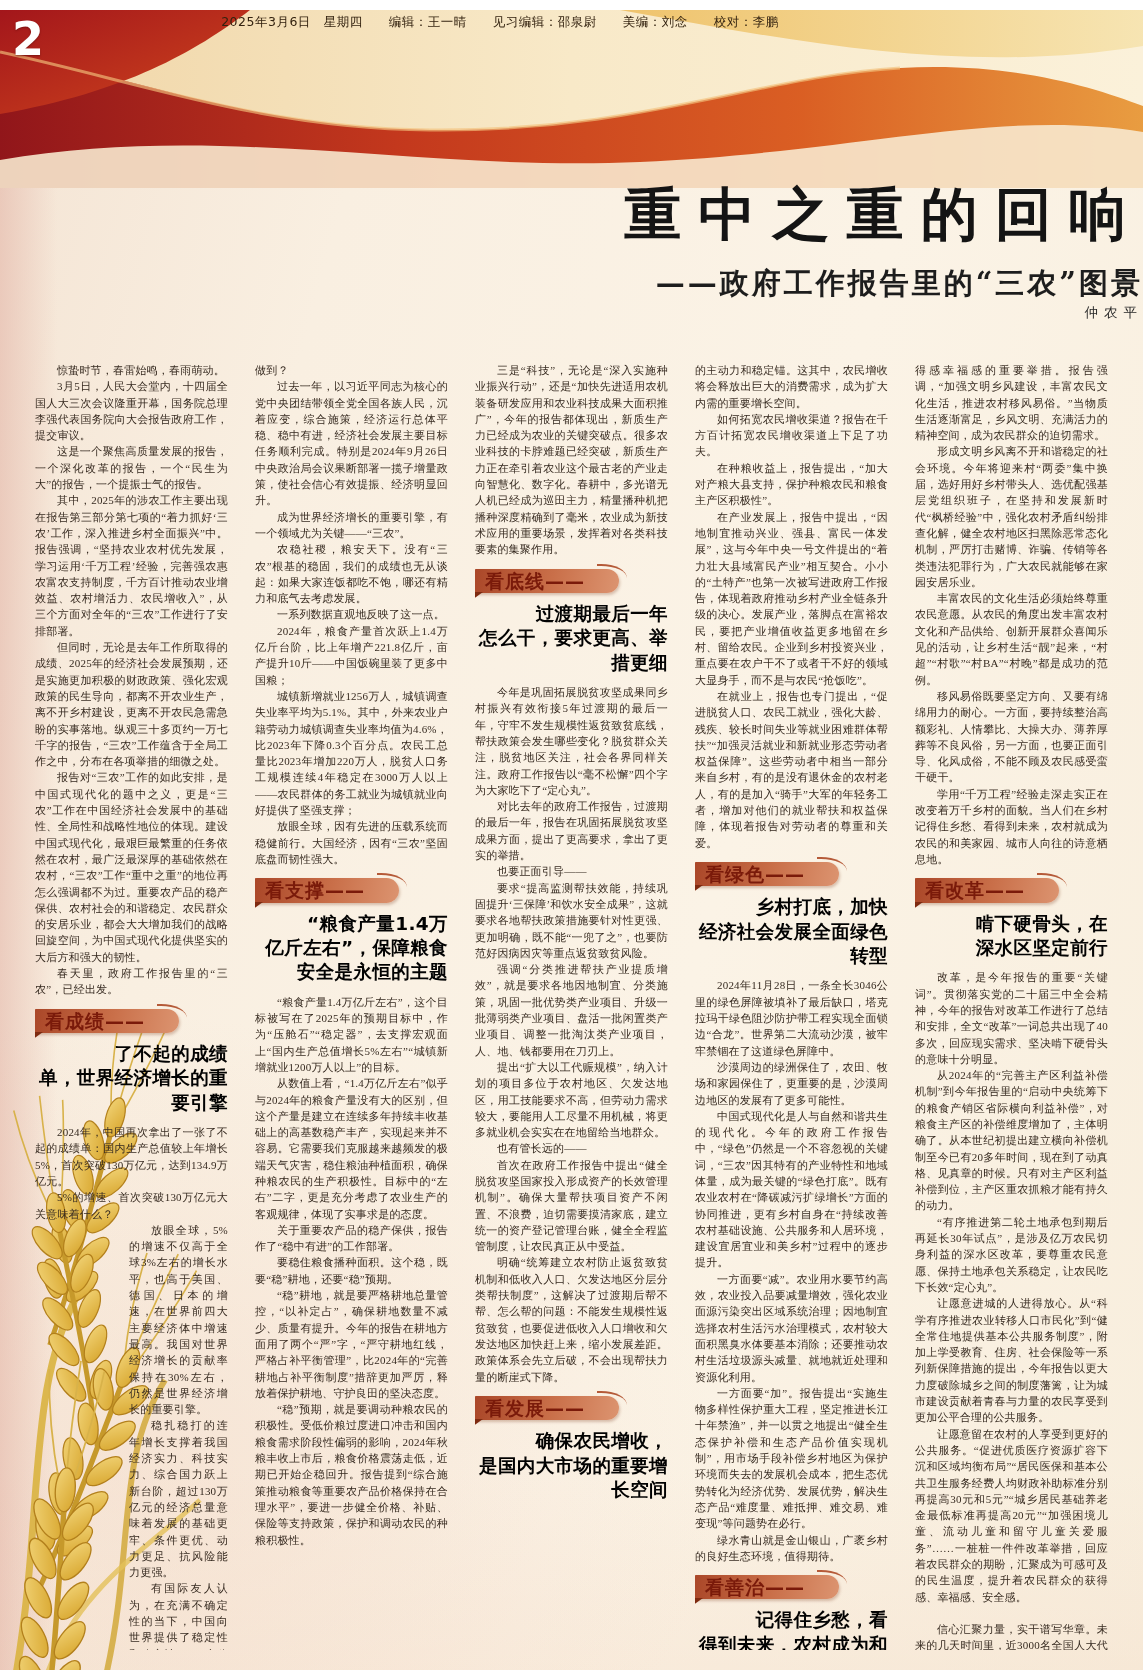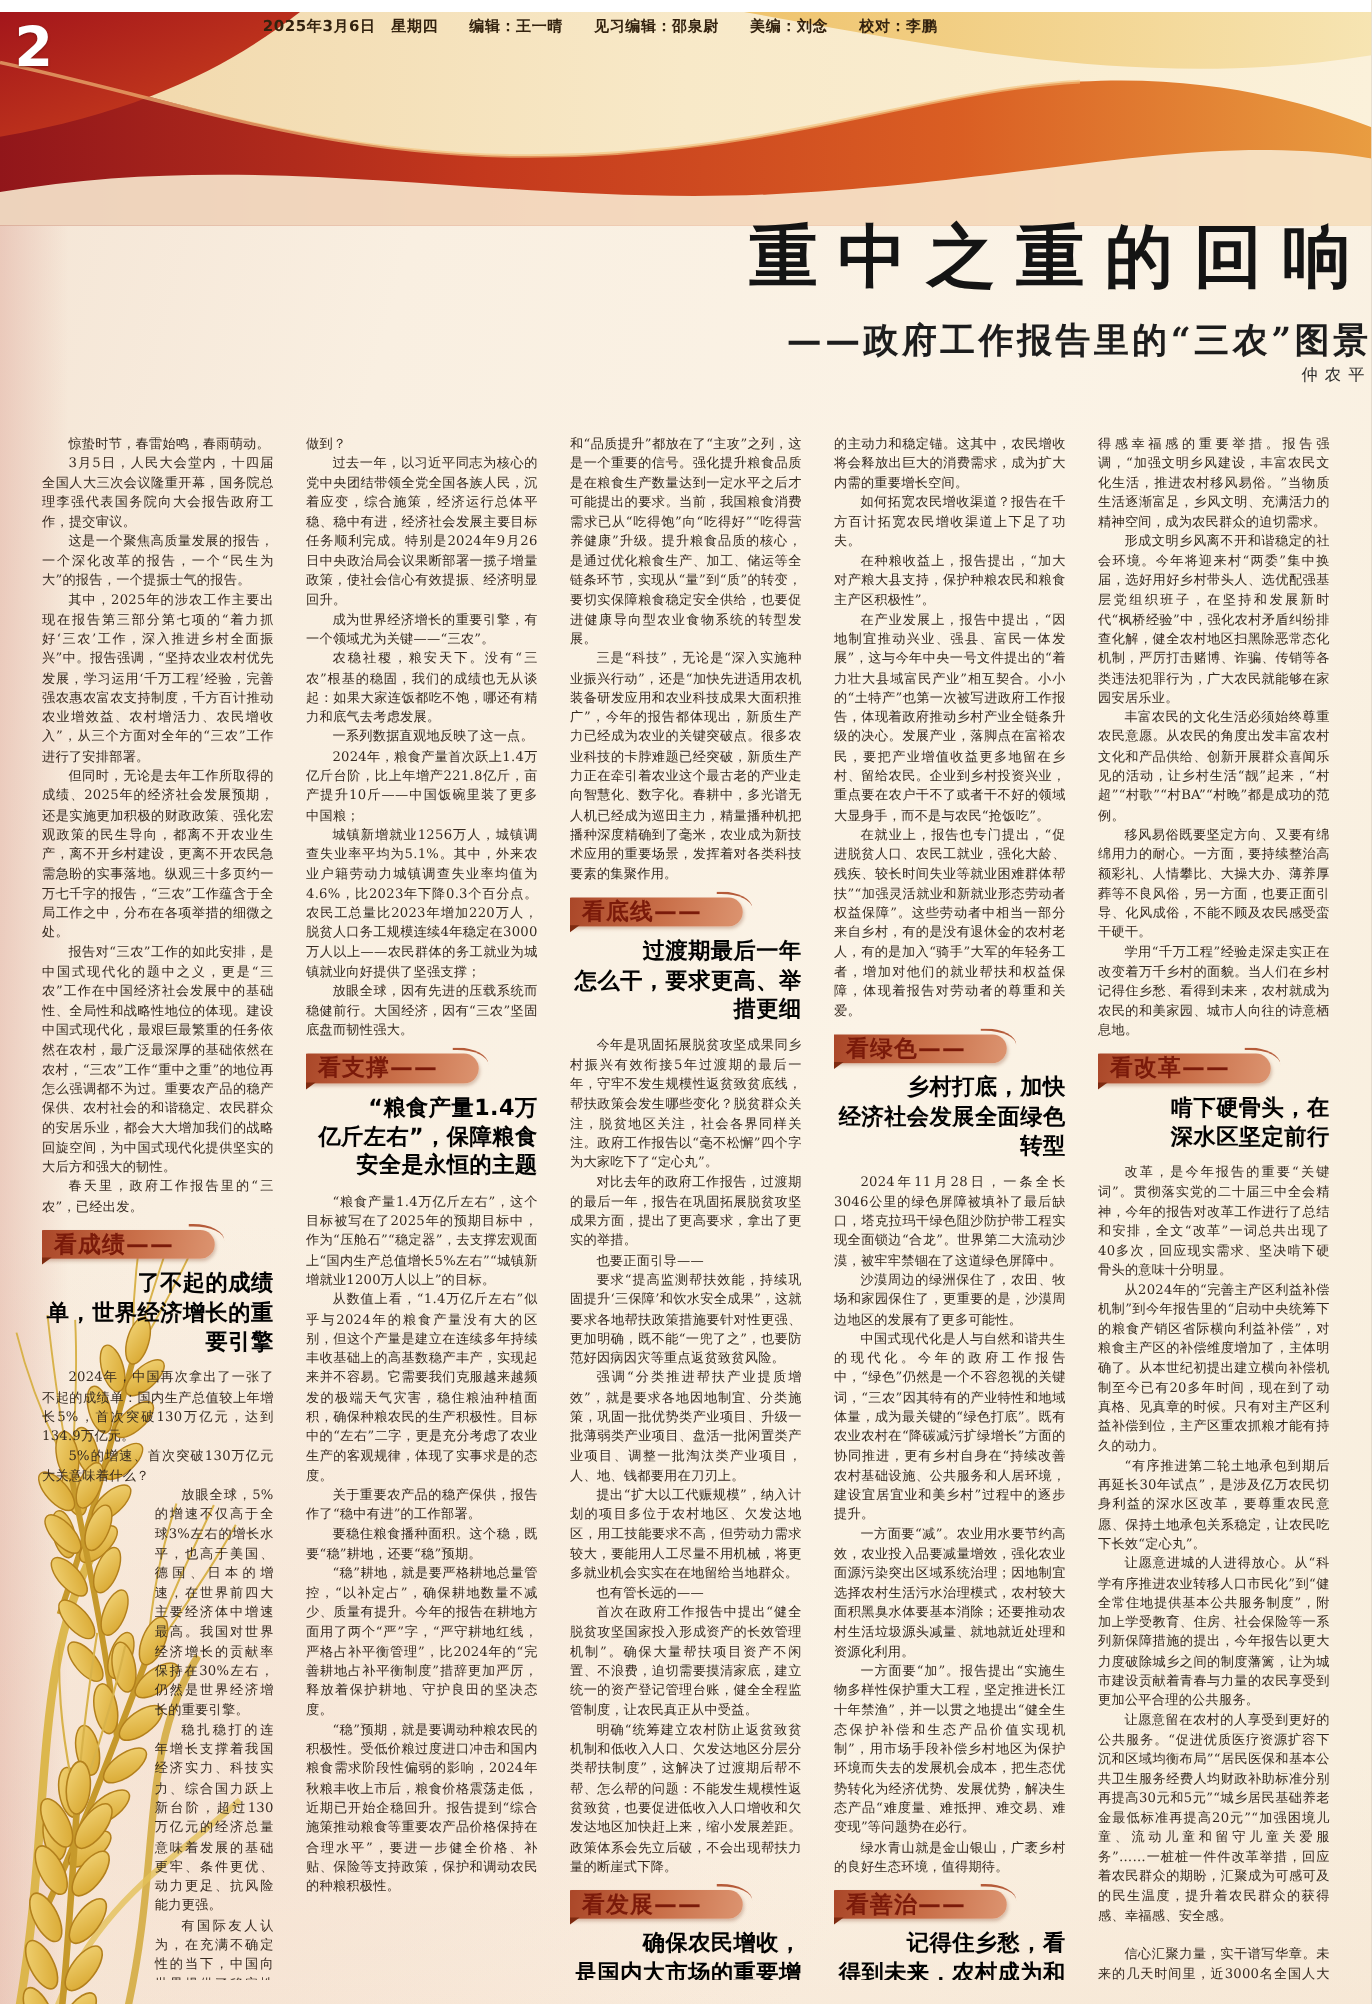--- a/index.html
+++ b/index.html
@@ -9,31 +9,31 @@
   .page::before{content:"";position:absolute;inset:0;z-index:0;pointer-events:none;
         background:linear-gradient(90deg,rgba(224,173,160,.5),rgba(255,255,255,0) 5%),
                    radial-gradient(900px 700px at 12% 88%,rgba(240,208,190,.38),rgba(255,255,255,0) 65%),
                    linear-gradient(0deg,rgba(244,221,201,.35),rgba(255,255,255,0) 12%);}
   .top-strip{position:absolute;top:0;left:0;right:0;height:10px;background:#ffffff;z-index:4;}
   .masthead{position:absolute;top:10px;left:0;width:1143px;height:178px;z-index:1;display:block;}
   .page-number{position:absolute;top:16px;left:12px;z-index:5;color:#ffffff;
         font-family:"DejaVu Sans",sans-serif;font-weight:900;font-size:46px;line-height:1;
         text-shadow:0 1px 2px rgba(90,10,10,.6);}
   .dateline{position:absolute;top:14px;left:60px;width:880px;z-index:5;text-align:center;
-        font-family:"DejaVu Sans",sans-serif;font-weight:700;font-size:12.5px;color:#33220f;letter-spacing:.5px;}
+        font-family:"DejaVu Sans",sans-serif;font-weight:400;font-size:12.5px;color:#33220f;letter-spacing:.5px;}
   .head{position:absolute;top:182px;left:0;width:100%;text-align:right;z-index:3;}
   .title{font-family:"DejaVu Sans",sans-serif;font-weight:900;font-size:57px;color:#141414;
         letter-spacing:.30em;text-indent:.30em;line-height:1.15;}
   .subtitle{margin-top:16px;font-family:"DejaVu Serif",serif;font-weight:700;font-size:29px;
         color:#1d1d1d;letter-spacing:3px;}
   .author{font-size:13.5px;color:#272727;letter-spacing:6px;}
   .cols{position:absolute;left:35px;top:362px;width:1073px;height:1288px;display:flex;gap:27px;z-index:3;}
   .col{width:193px;height:100%;overflow:hidden;font-size:11px;line-height:16.3px;color:#362a20;
         text-align:justify;letter-spacing:.2px;}
-  .col p{margin:0;text-indent:2em;}
+  .col p{margin:0;text-indent:2em;font-family:Liberation Serif, serif;}
   .col p.cont{text-indent:0;}
   .col p.space-top{margin-top:16px;}
   .sec{margin:11px 0 8px;}
   .ribbon{position:relative;display:inline-block;min-width:106px;padding:4px 28px 4px 16px;margin-left:-6px;
         background:linear-gradient(100deg,#a84426,#c96f49 55%,#dc9470);
         border-radius:10px 16px 16px 2px;color:#7a1a0a;font-family:"DejaVu Sans",sans-serif;
         font-weight:800;font-size:19px;letter-spacing:1px;box-shadow:1px 2px 3px rgba(120,50,20,.28);}
   .ribbon::before{content:"";position:absolute;left:3px;bottom:-7px;width:0;height:0;
         border-style:solid;border-width:8px 11px 0 0;border-color:#7e2a10 transparent transparent transparent;}
   .ribbon::after{content:"";position:absolute;right:-8px;top:-5px;width:30px;height:16px;
@@ -150,21 +150,20 @@
         <p>放眼全球，因有先进的压载系统而稳健前行。大国经济，因有“三农”坚固底盘而韧性强大。</p>
         <div class="sec"><div class="ribbon">看支撑——</div><div class="sechead">“粮食产量1.4万亿斤左右”，保障粮食安全是永恒的主题</div></div>
         <p>“粮食产量1.4万亿斤左右”，这个目标被写在了2025年的预期目标中，作为“压舱石”“稳定器”，去支撑宏观面上“国内生产总值增长5%左右”“城镇新增就业1200万人以上”的目标。</p>
         <p>从数值上看，“1.4万亿斤左右”似乎与2024年的粮食产量没有大的区别，但这个产量是建立在连续多年持续丰收基础上的高基数稳产丰产，实现起来并不容易。它需要我们克服越来越频发的极端天气灾害，稳住粮油种植面积，确保种粮农民的生产积极性。目标中的“左右”二字，更是充分考虑了农业生产的客观规律，体现了实事求是的态度。</p>
         <p>关于重要农产品的稳产保供，报告作了“稳中有进”的工作部署。</p>
         <p>要稳住粮食播种面积。这个稳，既要“稳”耕地，还要“稳”预期。</p>
         <p>“稳”耕地，就是要严格耕地总量管控，“以补定占”，确保耕地数量不减少、质量有提升。今年的报告在耕地方面用了两个“严”字，“严守耕地红线，严格占补平衡管理”，比2024年的“完善耕地占补平衡制度”措辞更加严厉，释放着保护耕地、守护良田的坚决态度。</p>
         <p>“稳”预期，就是要调动种粮农民的积极性。受低价粮过度进口冲击和国内粮食需求阶段性偏弱的影响，2024年秋粮丰收上市后，粮食价格震荡走低，近期已开始企稳回升。报告提到“综合施策推动粮食等重要农产品价格保持在合理水平”，要进一步健全价格、补贴、保险等支持政策，保护和调动农民的种粮积极性。</p>
       </div>
       <div class="col">
-        <p class="cont">和“品质提升”都放在了“主攻”之列，这是一个重要的信号。强化提升粮食品质是在粮食生产数量达到一定水平之后才可能提出的要求。当前，我国粮食消费需求已从“吃得饱”向“吃得好”“吃得营养健康”升级。提升粮食品质的核心，是通过优化粮食生产、加工、储运等全链条环节，实现从“量”到“质”的转变，要切实保障粮食稳定安全供给，也要促进健康导向型农业食物系统的转型发展。</p>
         <p>三是“科技”，无论是“深入实施种业振兴行动”，还是“加快先进适用农机装备研发应用和农业科技成果大面积推广”，今年的报告都体现出，新质生产力已经成为农业的关键突破点。很多农业科技的卡脖难题已经突破，新质生产力正在牵引着农业这个最古老的产业走向智慧化、数字化。春耕中，多光谱无人机已经成为巡田主力，精量播种机把播种深度精确到了毫米，农业成为新技术应用的重要场景，发挥着对各类科技要素的集聚作用。</p>
         <div class="sec"><div class="ribbon">看底线——</div><div class="sechead">过渡期最后一年怎么干，要求更高、举措更细</div></div>
         <p>今年是巩固拓展脱贫攻坚成果同乡村振兴有效衔接5年过渡期的最后一年，守牢不发生规模性返贫致贫底线，帮扶政策会发生哪些变化？脱贫群众关注，脱贫地区关注，社会各界同样关注。政府工作报告以“毫不松懈”四个字为大家吃下了“定心丸”。</p>
         <p>对比去年的政府工作报告，过渡期的最后一年，报告在巩固拓展脱贫攻坚成果方面，提出了更高要求，拿出了更实的举措。</p>
         <p>也要正面引导——</p>
         <p>要求“提高监测帮扶效能，持续巩固提升‘三保障’和饮水安全成果”，这就要求各地帮扶政策措施要针对性更强、更加明确，既不能“一兜了之”，也要防范好因病因灾等重点返贫致贫风险。</p>
         <p>强调“分类推进帮扶产业提质增效”，就是要求各地因地制宜、分类施策，巩固一批优势类产业项目、升级一批薄弱类产业项目、盘活一批闲置类产业项目、调整一批淘汰类产业项目，人、地、钱都要用在刀刃上。</p>
         <p>提出“扩大以工代赈规模”，纳入计划的项目多位于农村地区、欠发达地区，用工技能要求不高，但劳动力需求较大，要能用人工尽量不用机械，将更多就业机会实实在在地留给当地群众。</p>
         <p>也有管长远的——</p>
         <p>首次在政府工作报告中提出“健全脱贫攻坚国家投入形成资产的长效管理机制”。确保大量帮扶项目资产不闲置、不浪费，迫切需要摸清家底，建立统一的资产登记管理台账，健全全程监管制度，让农民真正从中受益。</p>

